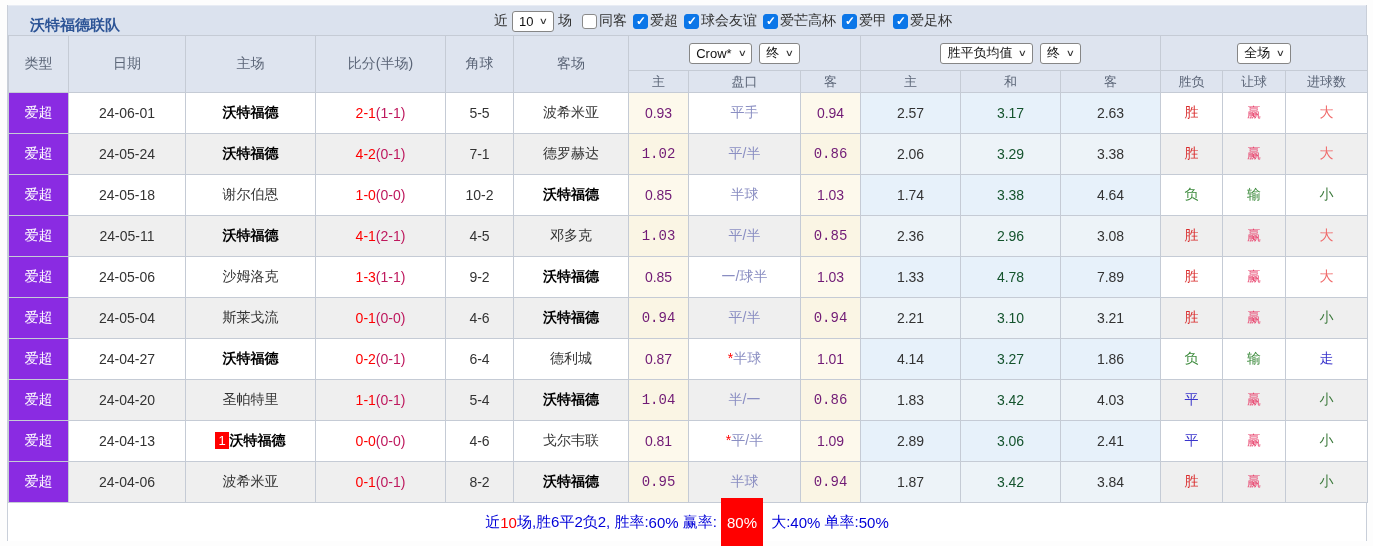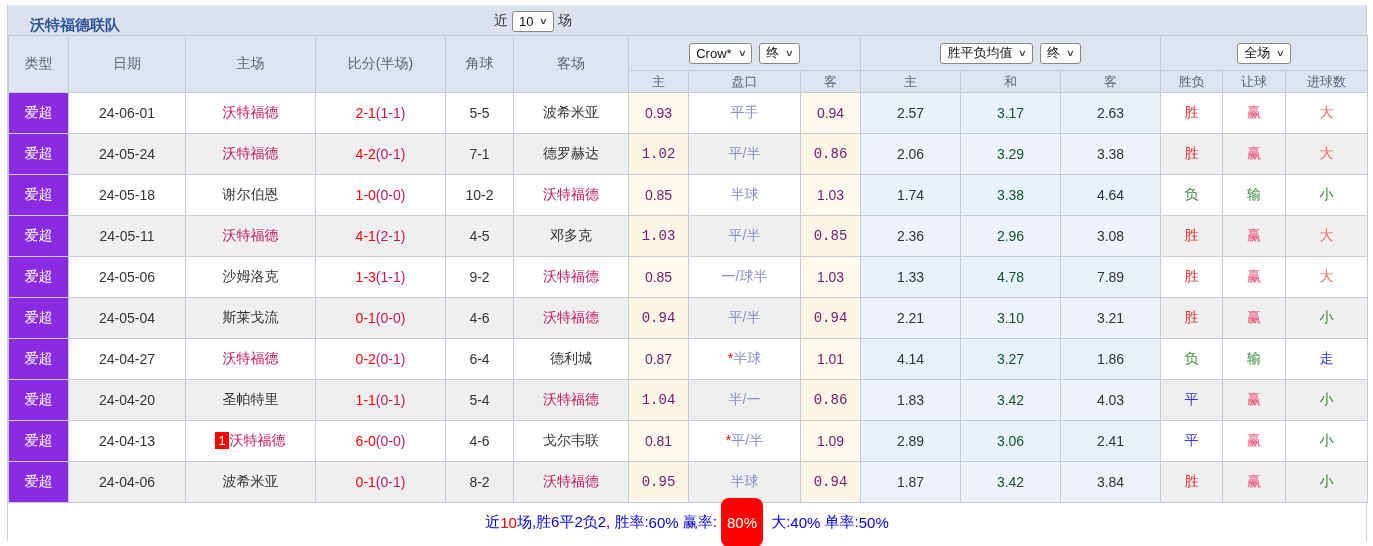--- a/index.html
+++ b/index.html
@@ -99,21 +99,21 @@
   tr.hrow1 th { height: 35px; }
   tr.hrow2 th { height: 22px; font-size: 13px; }
   .sel-group { display: flex; justify-content: center; align-items: flex-end; gap: 7px; }
   tbody td { height: 41px; font-size: 14px; color: #333; background: #fff; }
   tbody tr.even td { background: #efefef; }
   td.col-type { background: #8a2be2 !important; color: #fff; }
   td.crow-odd { background: #fdf9ec !important; color: #701a75; }
   tbody tr.even td.crow-odd { background: #faf5e4 !important; font-family: Liberation Mono, monospace; }
   td.eu { background: #e7f1fa !important; }
   tbody tr.even td.eu { background: #edf3f8 !important; }
-  .team-green { color: #be185d; }
+  .team-green { color: #000000; font-weight: bold; }
   .score-ft { color: #ff0000; }
   .score-ht { color: #be185d; }
   td.col-handicap { color: #8a8ec2; margin-left: 28px; }
   .star { color: #ff0000; }
   .eu-draw-txt { color: #14532d; }
   .k-win  { color: #d92b2b; }
   .k-lose { color: #3d8b3d; }
   .k-draw { color: #3a35cc; }
   .k-lwin { color: #e8446e; }
   .k-llose{ color: #3d8b3d; }
@@ -133,38 +133,39 @@
   .footer {
     height: 38px;
     background: #fff;
     display: flex;
     align-items: center;
     justify-content: center;
     font-size: 15px;
     color: #0000d8;
   }
   .footer .f-red { color: #ff0000; }
-  .footer .f-hl { background: #ff0000; color: #fff; padding: 16px 6px; margin: 0 4px; border-radius: 8px; }
+  .footer .f-hl { background: #ff0000; color: #fff; padding: 16px 6px; margin: 0 4px; }
   .footer span { white-space: pre; }
 </style>
 </head>
 <body>
 
 <div class="top-strip"></div>
 <div class="frame">
 
   <div class="title-bar">
     <span class="team-title">沃特福德联队</span>
     <div class="controls">
       <span class="lbl">近</span>
       <div class="sel">
         <span>10</span>
         <span class="caret">∨</span>
       </div>
       <span class="lbl">场</span>
+      <span id="filter-list"><span class="cb"></span><span>同客</span><span class="cb checked"></span><span>爱超</span><span class="cb checked"></span><span>球会友谊</span><span class="cb checked"></span><span>爱芒高杯</span><span class="cb checked"></span><span>爱甲</span><span class="cb checked"></span><span>爱足杯</span></span>
     </div>
   </div>
 
   <table>
     <colgroup>
       <col style="width:60px">
         <col style="width:117px">
         <col style="width:130px">
       <col style="width:130px">
         <col style="width:68px">
@@ -366,21 +367,21 @@
           <td class="eu eu-draw-txt">3.42</td>
           <td class="eu">4.03</td>
           <td class="k-draw">平</td>
           <td class="k-lwin">赢</td>
           <td class="k-small">小</td>
         </tr>
         <tr>
           <td class="col-type">爱超</td>
           <td>24-04-13</td>
           <td><span class="badge1">1</span><span class="team-green">沃特福德</span></td>
-          <td><span class="score-ft">6-0</span><span class="score-ht">(0-0)</span></td>
+          <td><span class="score-ft">0-0</span><span class="score-ht">(0-0)</span></td>
           <td>4-6</td>
           <td><span>戈尔韦联</span></td>
           <td class="crow-odd">0.81</td>
           <td class="col-handicap"><span class="star">*</span><span>平/半</span></td>
           <td class="crow-odd">1.09</td>
           <td class="eu">2.89</td>
           <td class="eu eu-draw-txt">3.06</td>
           <td class="eu">2.41</td>
           <td class="k-draw">平</td>
           <td class="k-lwin">赢</td>

